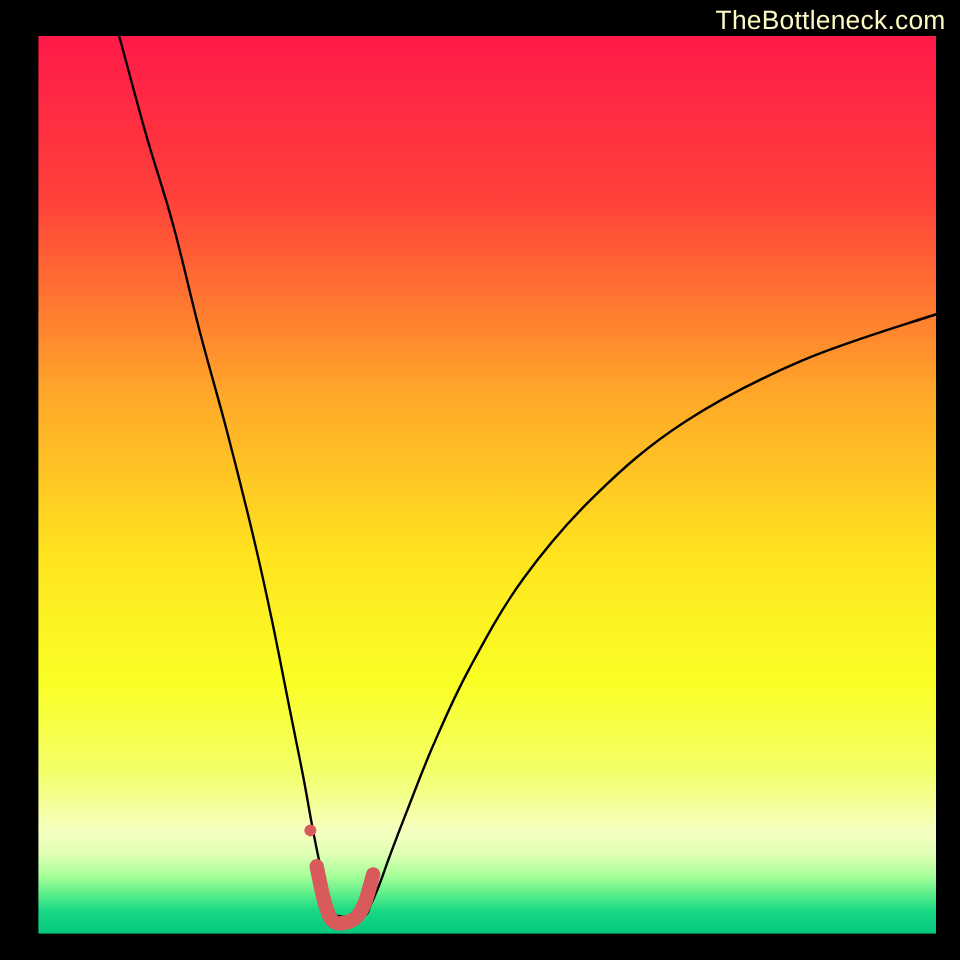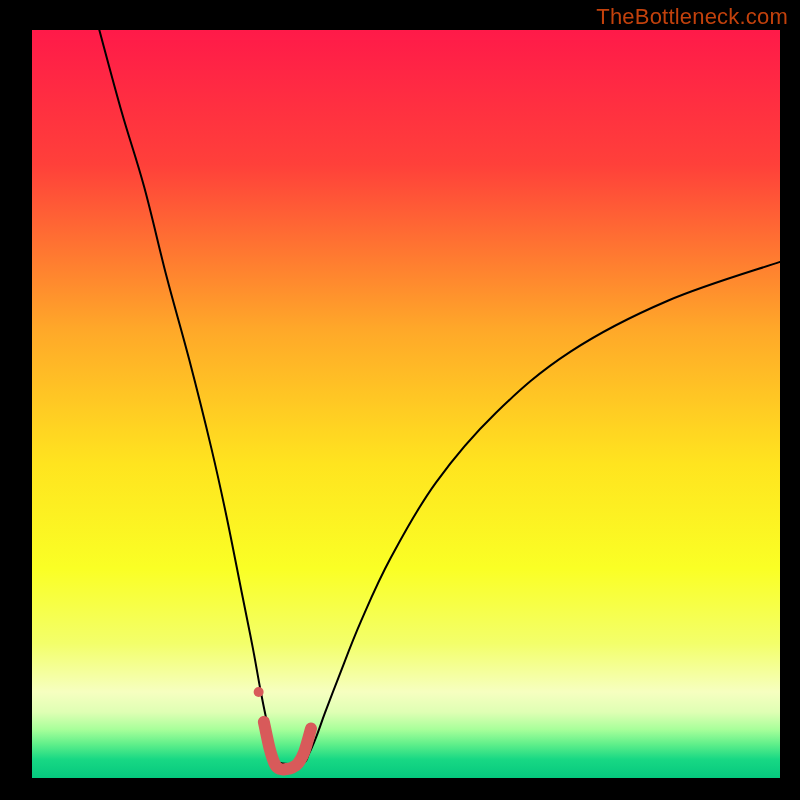--- a/index.html
+++ b/index.html
@@ -16,21 +16,21 @@
     top: 0;
     left: 0;
     width: 800px;
     height: 800px;
     background: #000;
   }
   .watermark {
     position: absolute;
     top: 4px;
     right: 12px;
-    color: #c2410c;
+    color: #fef9c3;
     font-size: 22px;
     font-weight: 500;
     letter-spacing: 0.2px;
   }
 </style>
 </head>
 <body>
 
 <div class="frame">
   <svg id="chart-svg" width="800" height="800" viewBox="0 0 800 800">

